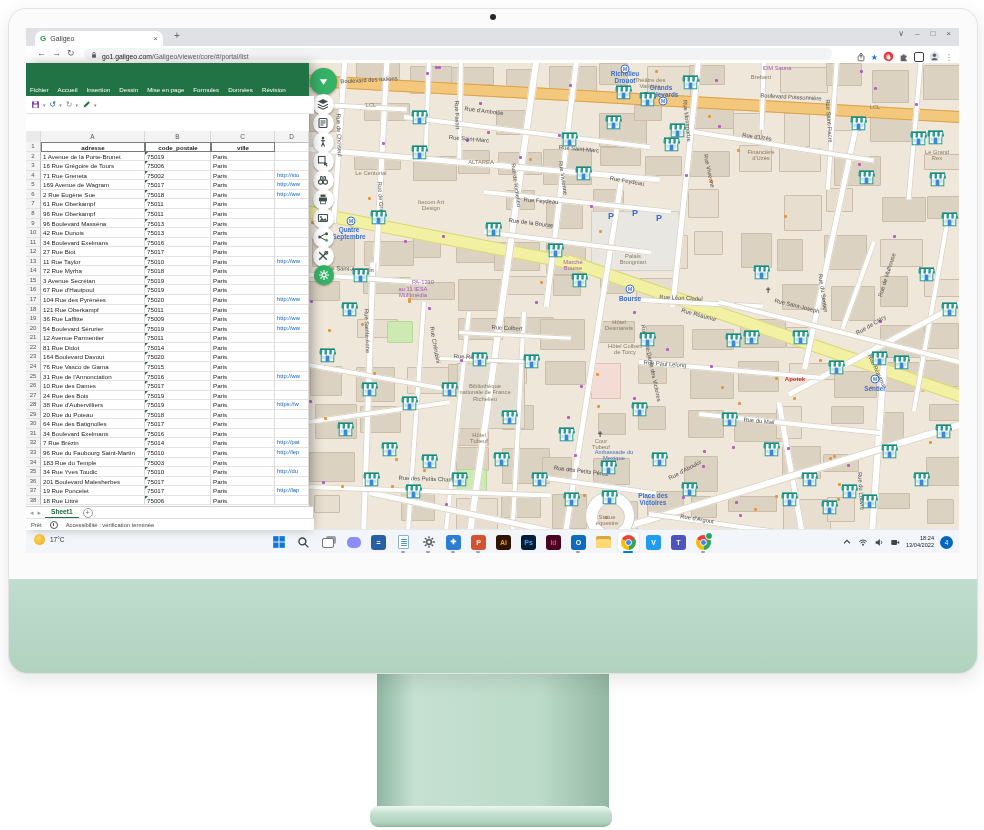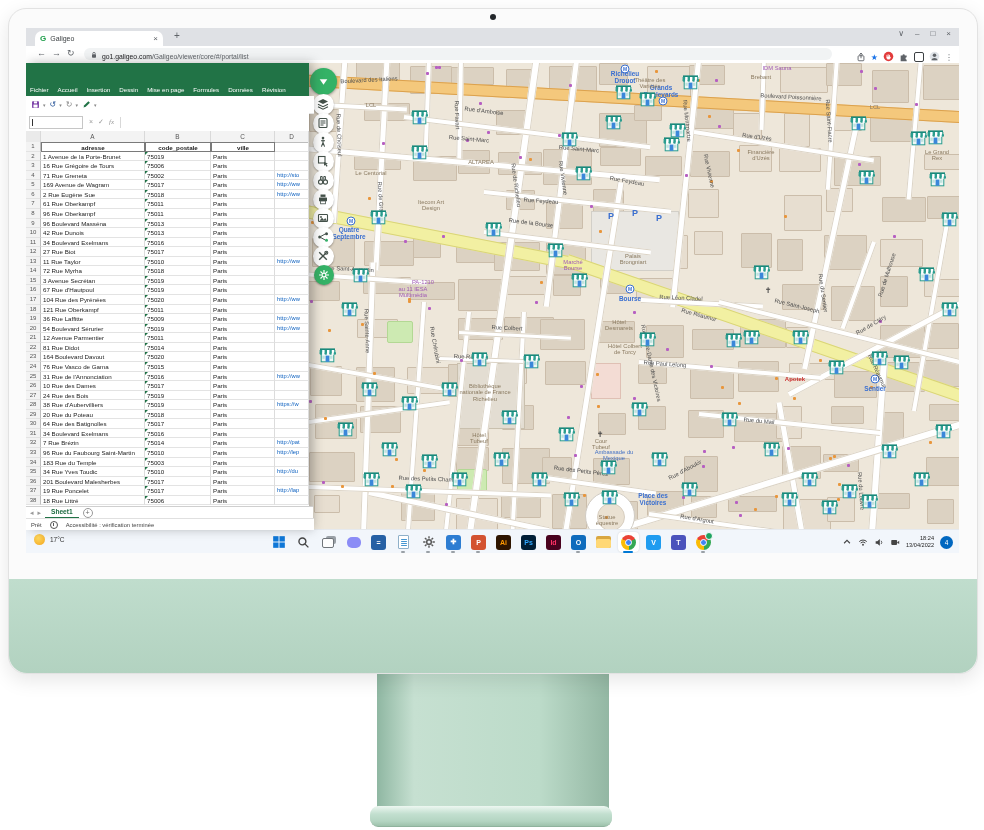--- a/index.html
+++ b/index.html
@@ -222,29 +222,20 @@
             <span class="qat-caret">▾</span>
             <span class="qat-item" style="color: rgb(138, 138, 138);">↻</span>
             <span class="qat-caret">▾</span>
             <span class="qat-item">
               <svg viewBox="0 0 12 12" width="9" height="9" style="fill: rgb(33, 115, 70);">
                 <path d="M2 10l1-3 5.5-5.5 2 2L5 9z"></path>
               </svg>
             </span>
             <span class="qat-caret">▾</span>
           </div>
-        <div class="frow">
-          <div class="namebox"></div>
-          <div class="fxset">
-            <span>×</span>
-            <span>✓</span>
-            <span class="fx">fx</span>
-          </div>
-          <div class="finput"></div>
-        </div>
         <div class="grid-head" id="colhead">
             <div style="background: rgb(234, 234, 234);"></div>
             <div>A</div>
             <div>B</div>
             <div>C</div>
             <div>D</div>
           </div>
         <div class="gridbody" id="gridbody">
             <div class="grid-row">
               <div class="cell rown">1</div>

